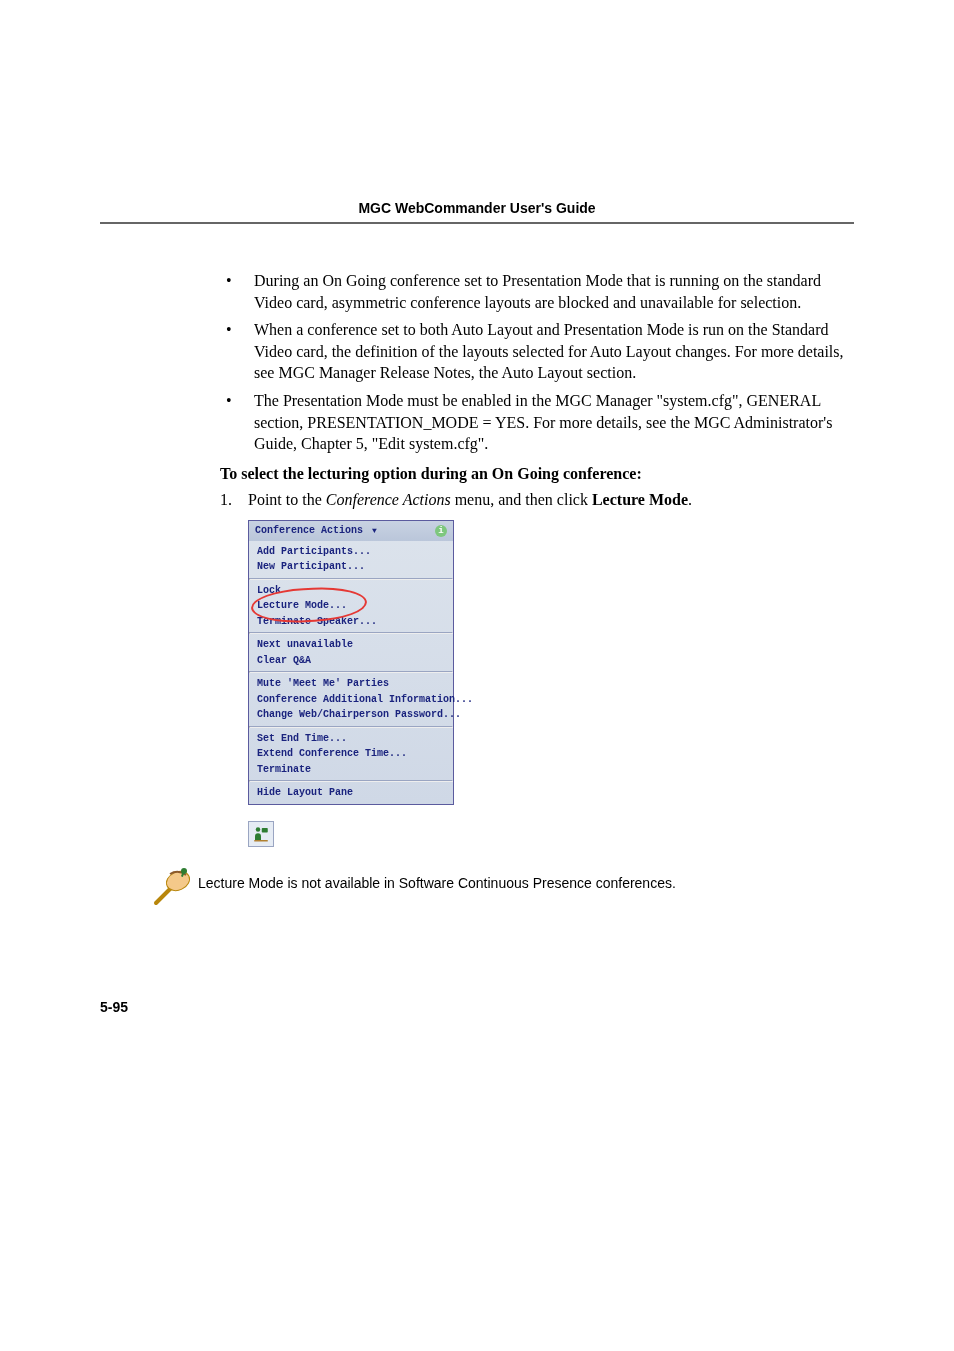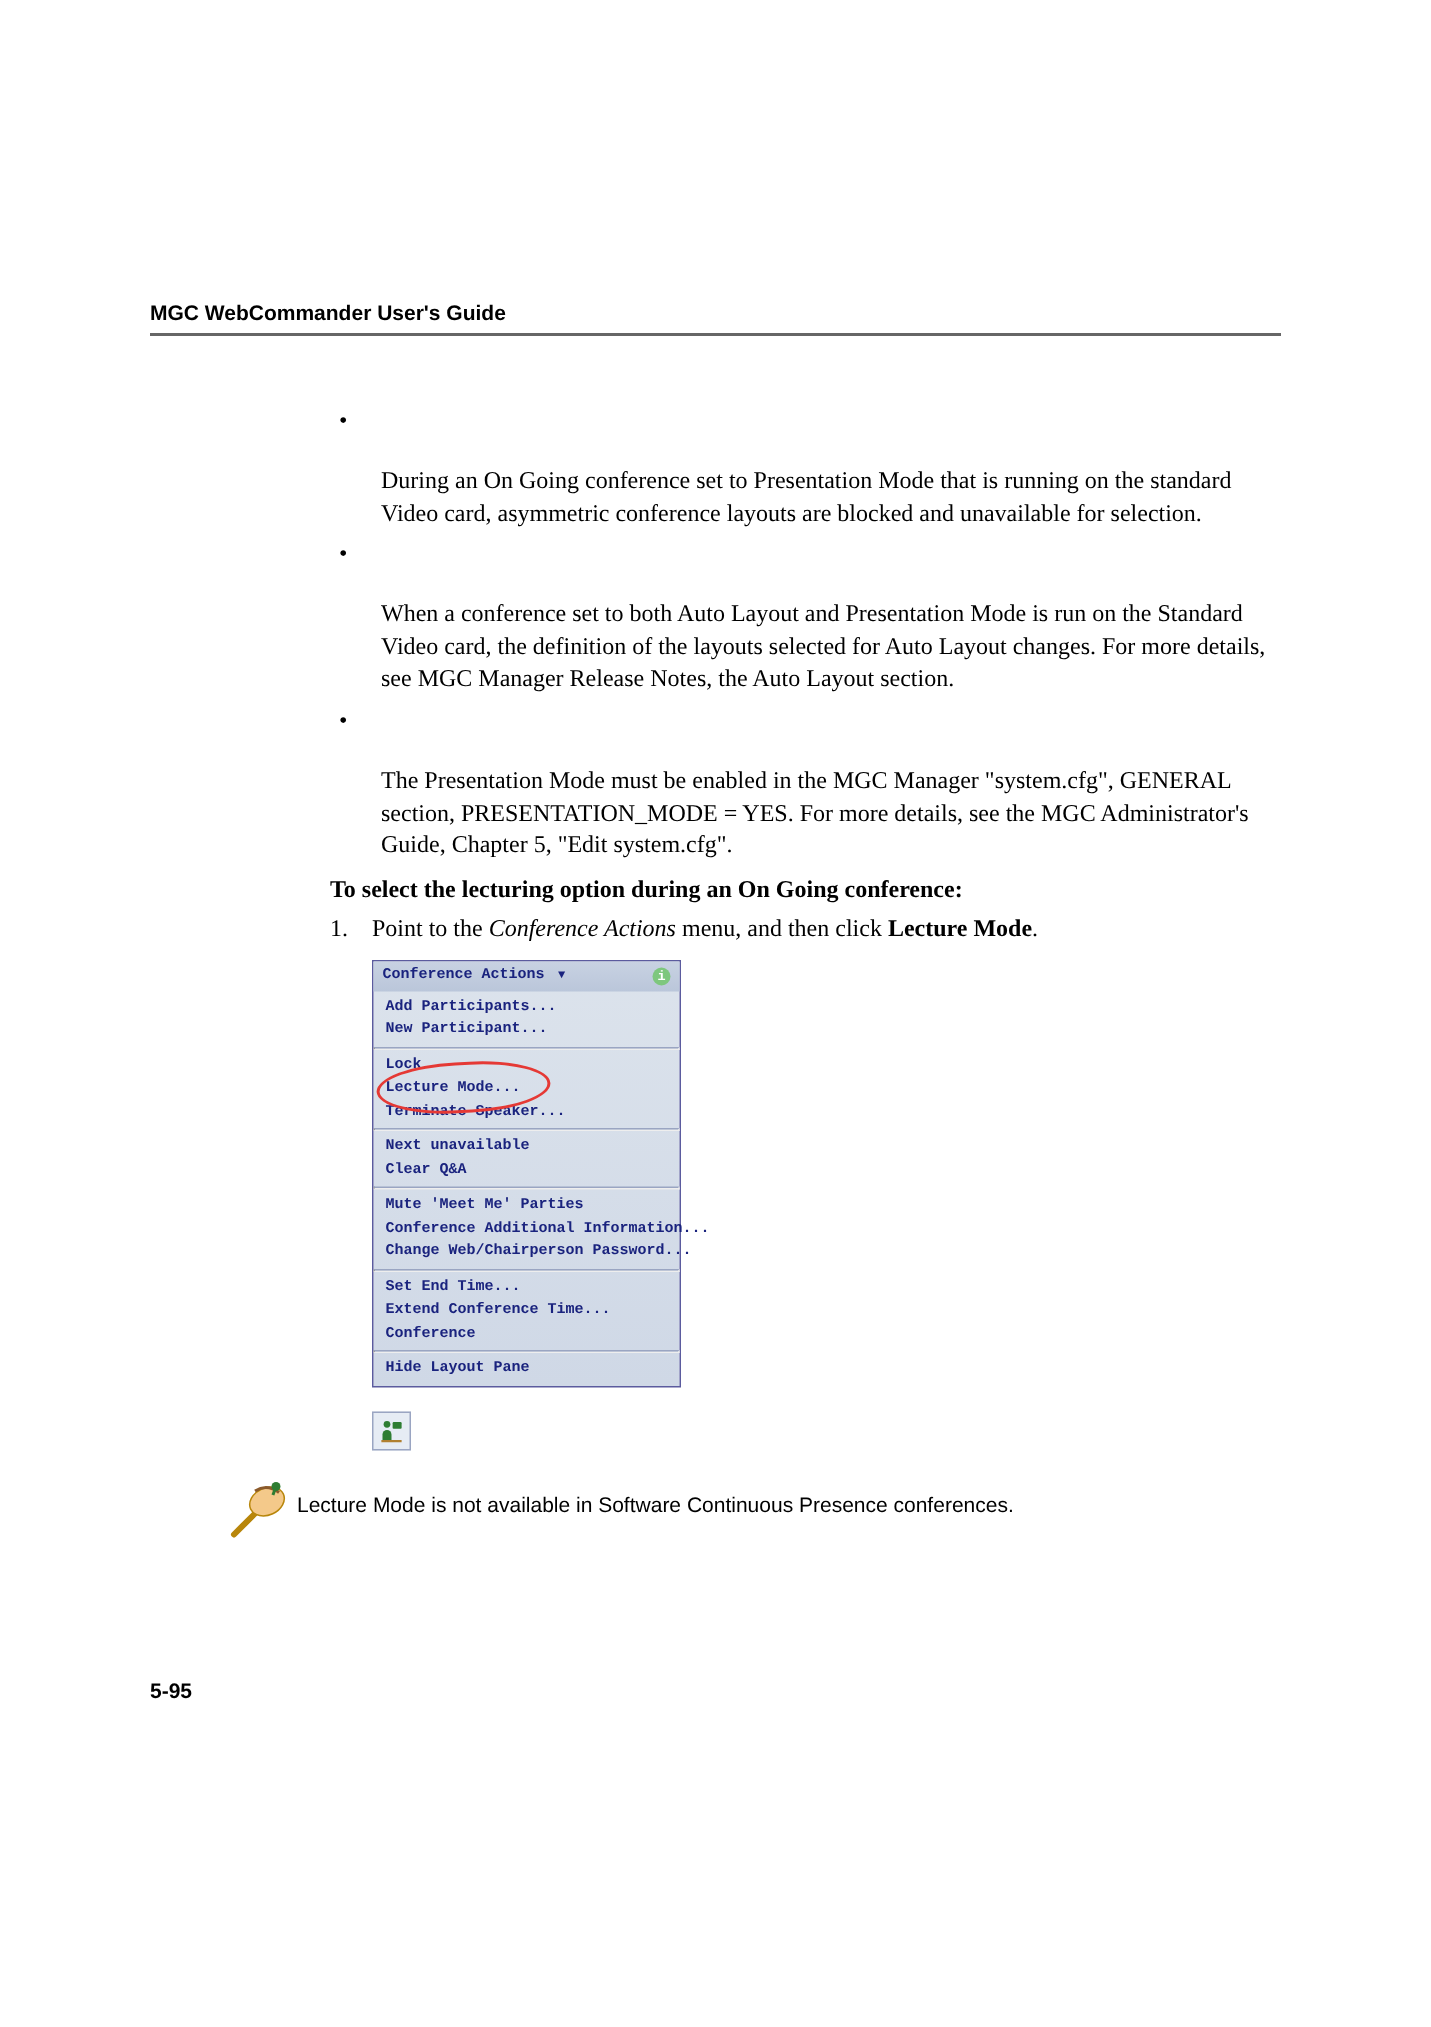--- a/index.html
+++ b/index.html
@@ -9,21 +9,21 @@
     font-family: "Times New Roman", Times, serif;
     font-size: 16px;
     color: #000;
     width: 954px;
   }
   .page {
     padding: 200px 100px 60px 100px;
     box-sizing: border-box;
   }
   .header-title {
-    text-align: left;
+    text-align: center;
     font-family: Arial, Helvetica, sans-serif;
     font-weight: bold;
     font-size: 14px;
     margin-bottom: 6px;
   }
   .rule {
     border: none;
     border-top: 2px solid #666;
     margin: 0 0 46px 0;
   }
@@ -39,21 +39,21 @@
     display: flex;
     margin-bottom: 6px;
     line-height: 1.35;
   }
   .bullet-dot {
     width: 28px;
     flex-shrink: 0;
     text-align: left;
     padding-left: 6px;
   }
-  .bullet-text { flex: 1; margin-top: 40px; }
+  .bullet-text { flex: 1; }
   .bold-line {
     font-weight: bold;
     margin: 8px 0 6px 0;
   }
   ol.steps {
     list-style: none;
     padding: 0;
     margin: 0;
   }
   ol.steps > li {
@@ -224,21 +224,21 @@
             <hr class="menu-sep">
             <div class="menu-group">
               <div class="menu-item">Mute 'Meet Me' Parties</div>
               <div class="menu-item">Conference Additional Information...</div>
               <div class="menu-item">Change Web/Chairperson Password...</div>
             </div>
             <hr class="menu-sep">
             <div class="menu-group">
               <div class="menu-item">Set End Time...</div>
               <div class="menu-item">Extend Conference Time...</div>
-              <div class="menu-item">Conference</div>
+              <div class="menu-item">Terminate</div>
             </div>
             <hr class="menu-sep">
             <div class="menu-group">
               <div class="menu-item">Hide Layout Pane</div>
             </div>
           </div>
 
 
           <div class="toolbar-icon">
             <svg viewBox="0 0 24 24">

